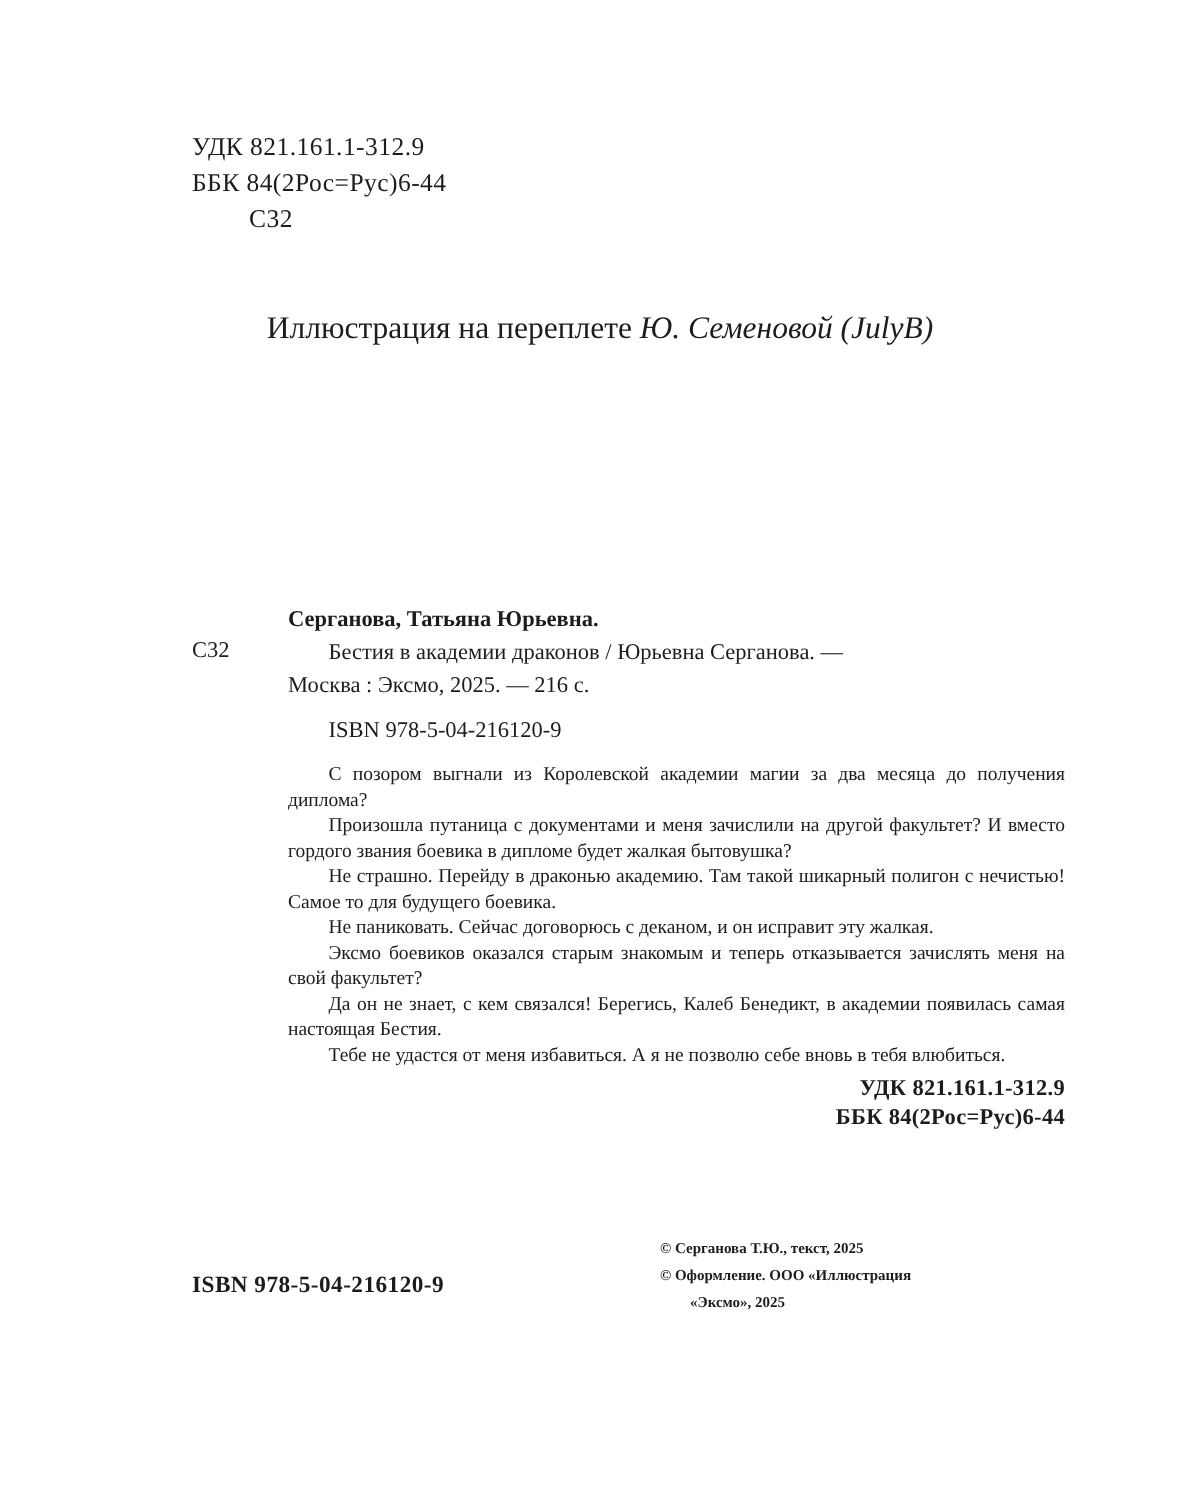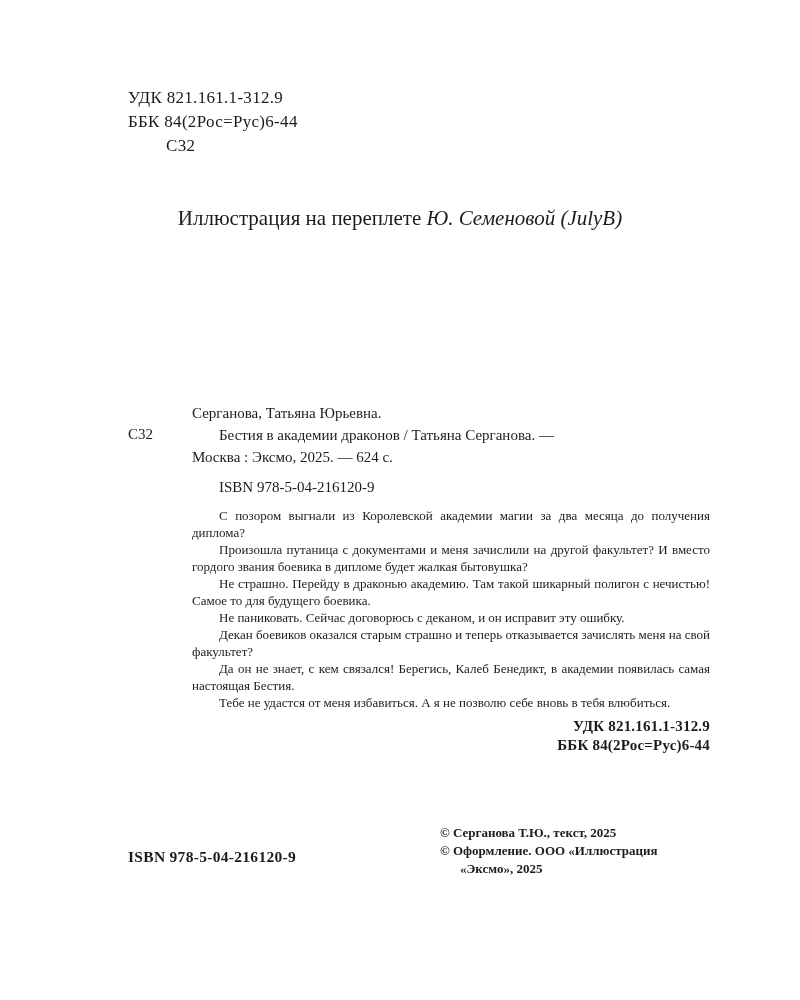--- a/index.html
+++ b/index.html
@@ -59,21 +59,21 @@
     left: 0;
     top: 24px;
     font-size: 15px;
   }
   .card-text {
     margin-left: 64px;
     font-size: 15px;
     line-height: 22px;
   }
   .card-author {
-    font-weight: normal;
+    font-weight: bold;
   }
   .card-title-1 {
     padding-left: 27px;
   }
   .card-isbn {
     margin-left: 91px;
     margin-top: 8px;
     font-size: 15px;
     line-height: 22px;
   }
@@ -101,21 +101,21 @@
     line-height: 19px;
     font-weight: bold;
     letter-spacing: 0.2px;
   }
 
   
   .copyright-block {
     position: absolute;
     left: 440px;
     top: 824px;
-    font-size: 13px;
+    font-size: 10px;
     line-height: 18px;
     font-weight: bold;
   }
   .copyright-block .indent {
     padding-left: 20px;
     font-family: Liberation Serif, serif;
   }
   .footer-isbn {
     position: absolute;
     left: 128px;
@@ -138,32 +138,32 @@
 
   <div class="illustration-credit">
     <span>Иллюстрация на переплете </span><span class="artist">Ю. Семеновой (JulyB)</span>
   </div>
 
   <div class="catalog-card">
     <div class="margin-code">С32</div>
 
     <div class="card-text">
       <div class="card-author">Серганова, Татьяна Юрьевна.</div>
-      <div class="card-title-1">Бестия в академии драконов / Татьяна Серганова. —</div>
-      <div>Москва : Эксмо, 2025. — 624 с.</div>
+      <div class="card-title-1">Бестия в академии драконов / Юрьевна Серганова. —</div>
+      <div>Москва : Эксмо, 2025. — 216 с.</div>
     </div>
 
     <div class="card-isbn">ISBN 978-5-04-216120-9</div>
 
     <div class="annotation">
       <p>С позором выгнали из Королевской академии магии за два месяца до получения диплома?</p>
       <p>Произошла путаница с документами и меня зачислили на другой факультет? И вместо гордого звания боевика в дипломе будет жалкая бытовушка?</p>
       <p>Не страшно. Перейду в драконью академию. Там такой шикарный полигон с нечистью! Самое то для будущего боевика.</p>
-      <p>Не паниковать. Сейчас договорюсь с деканом, и он исправит эту ошибку.</p>
-      <p>Декан боевиков оказался старым страшно и теперь отказывается зачислять меня на свой факультет?</p>
+      <p>Не паниковать. Сейчас договорюсь с деканом, и он исправит эту жалкая.</p>
+      <p>Эксмо боевиков оказался старым знакомым и теперь отказывается зачислять меня на свой факультет?</p>
       <p>Да он не знает, с кем связался! Берегись, Калеб Бенедикт, в академии появилась самая настоящая Бестия.</p>
       <p>Тебе не удастся от меня избавиться. А я не позволю себе вновь в тебя влюбиться.</p>
     </div>
 
     <div class="codes-right">
       <div>УДК 821.161.1-312.9</div>
       <div>ББК 84(2Рос=Рус)6-44</div>
     </div>
   </div>
 

